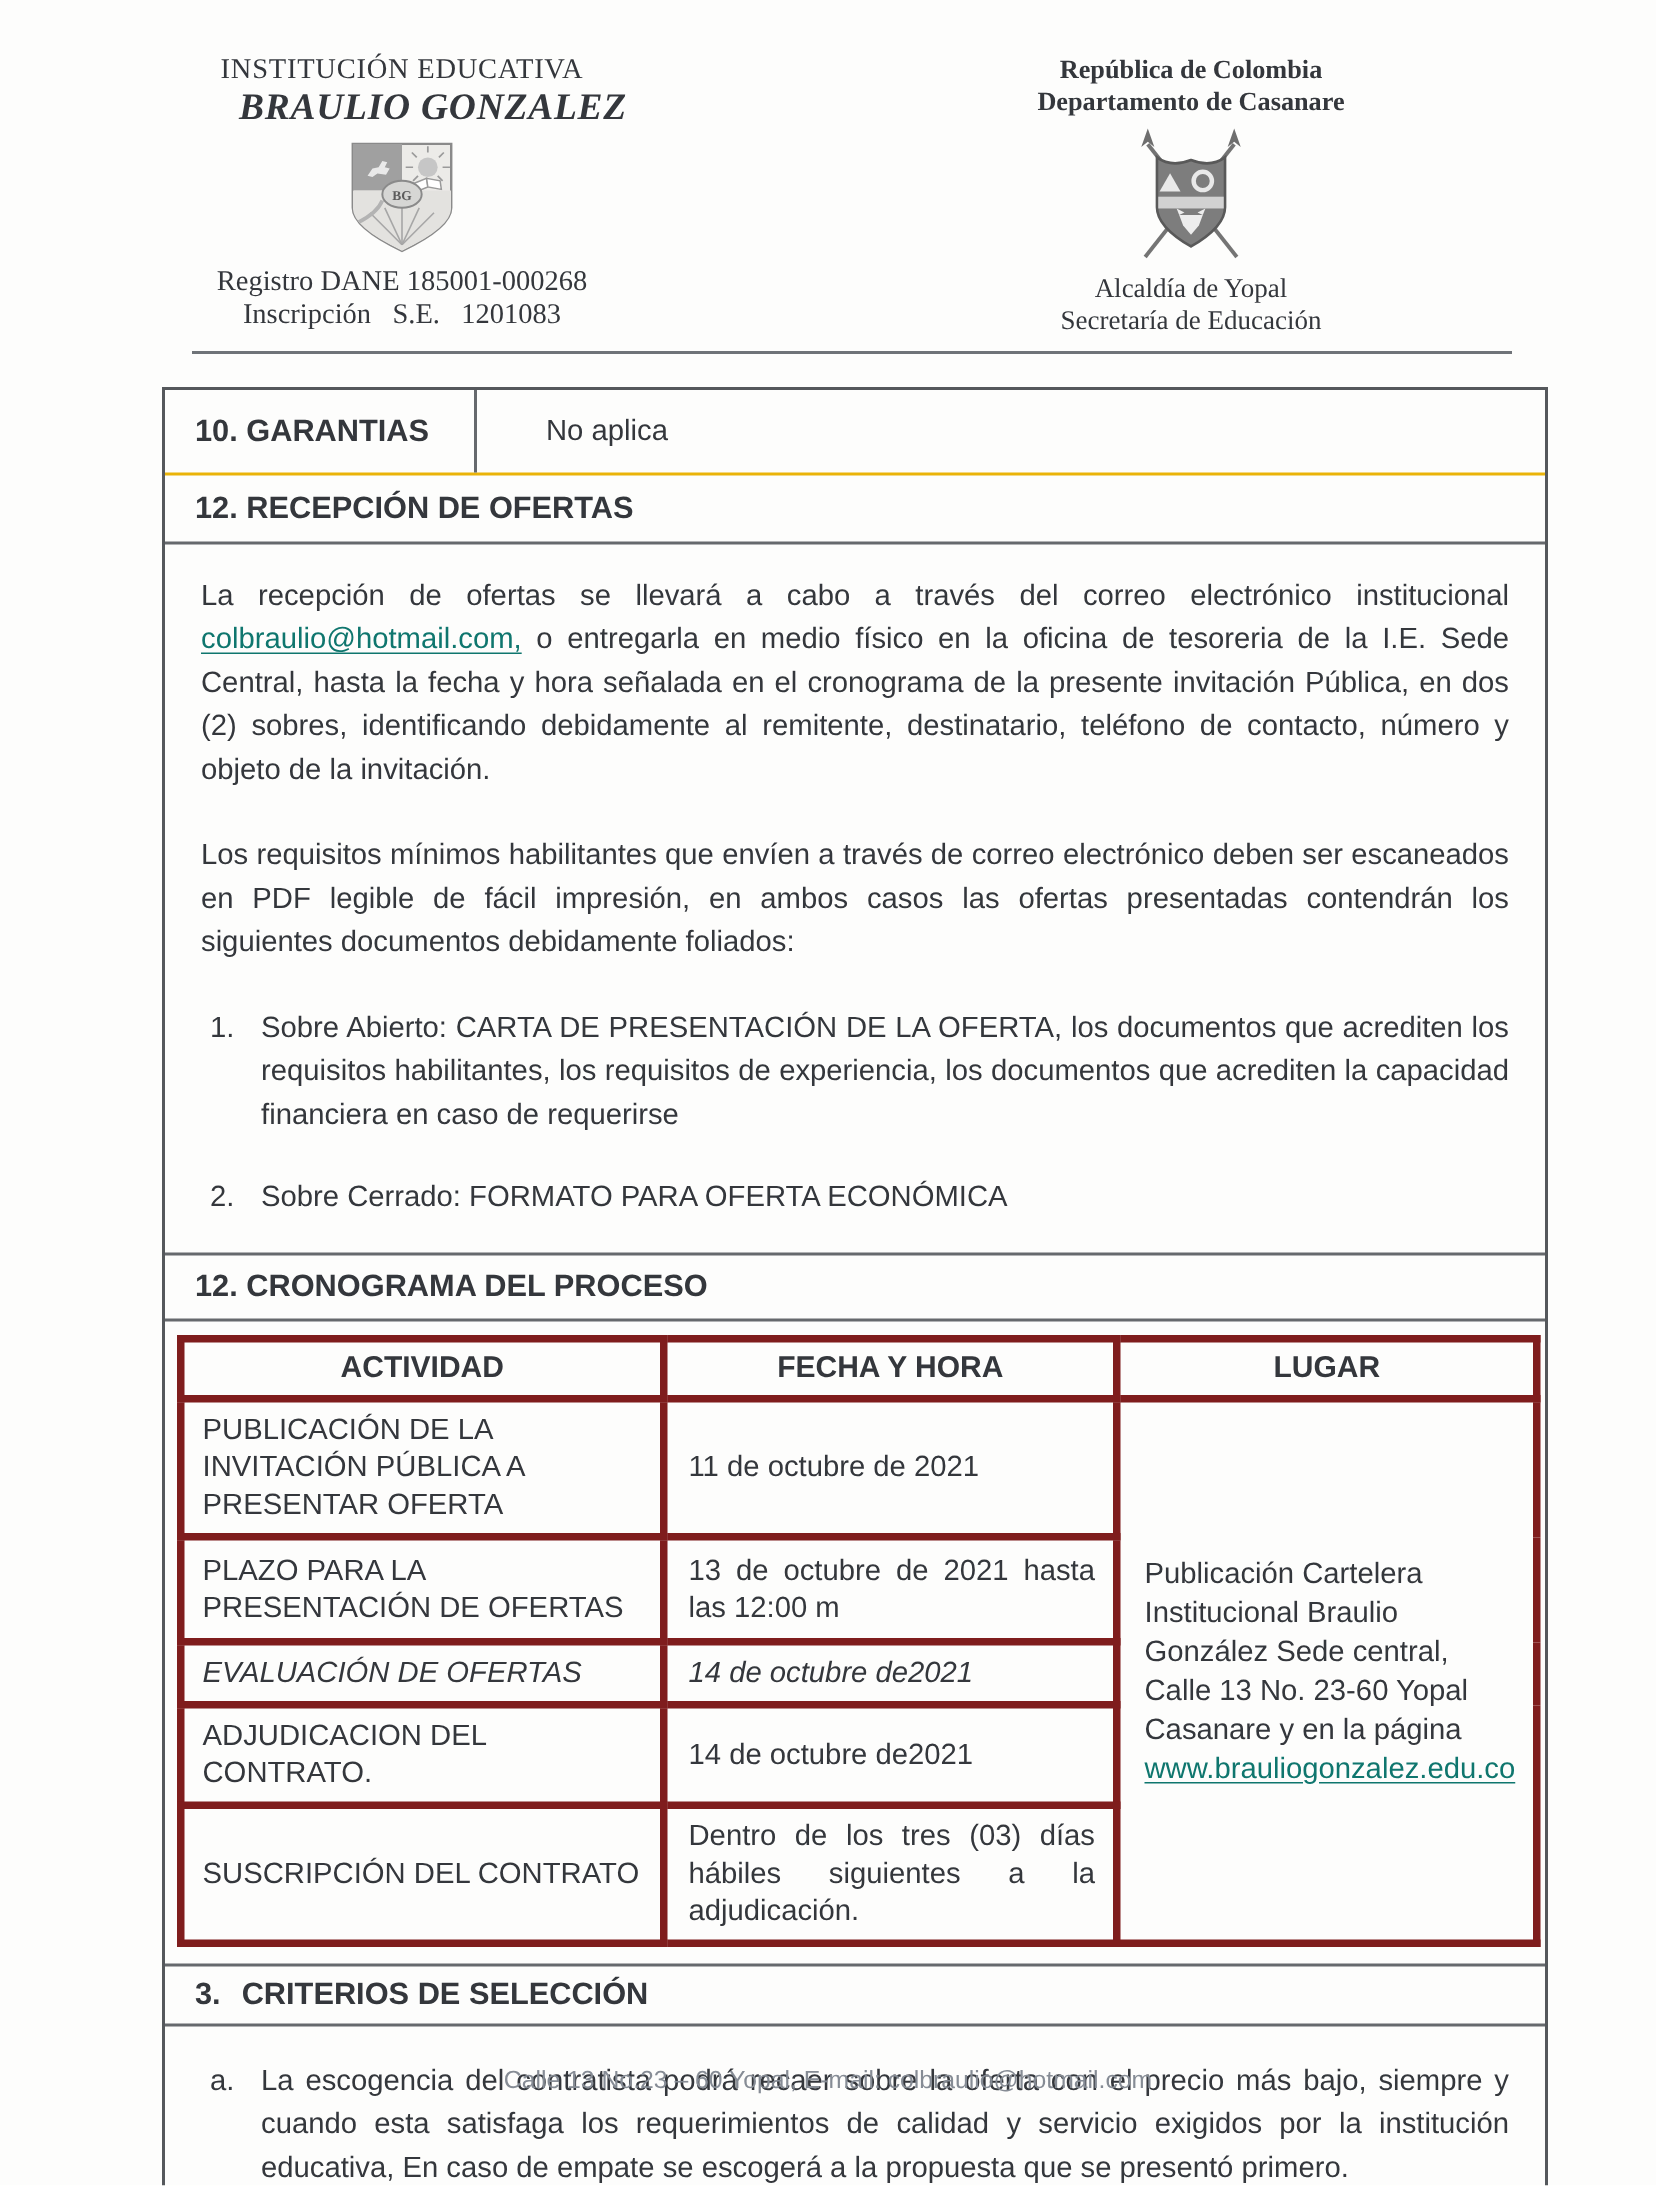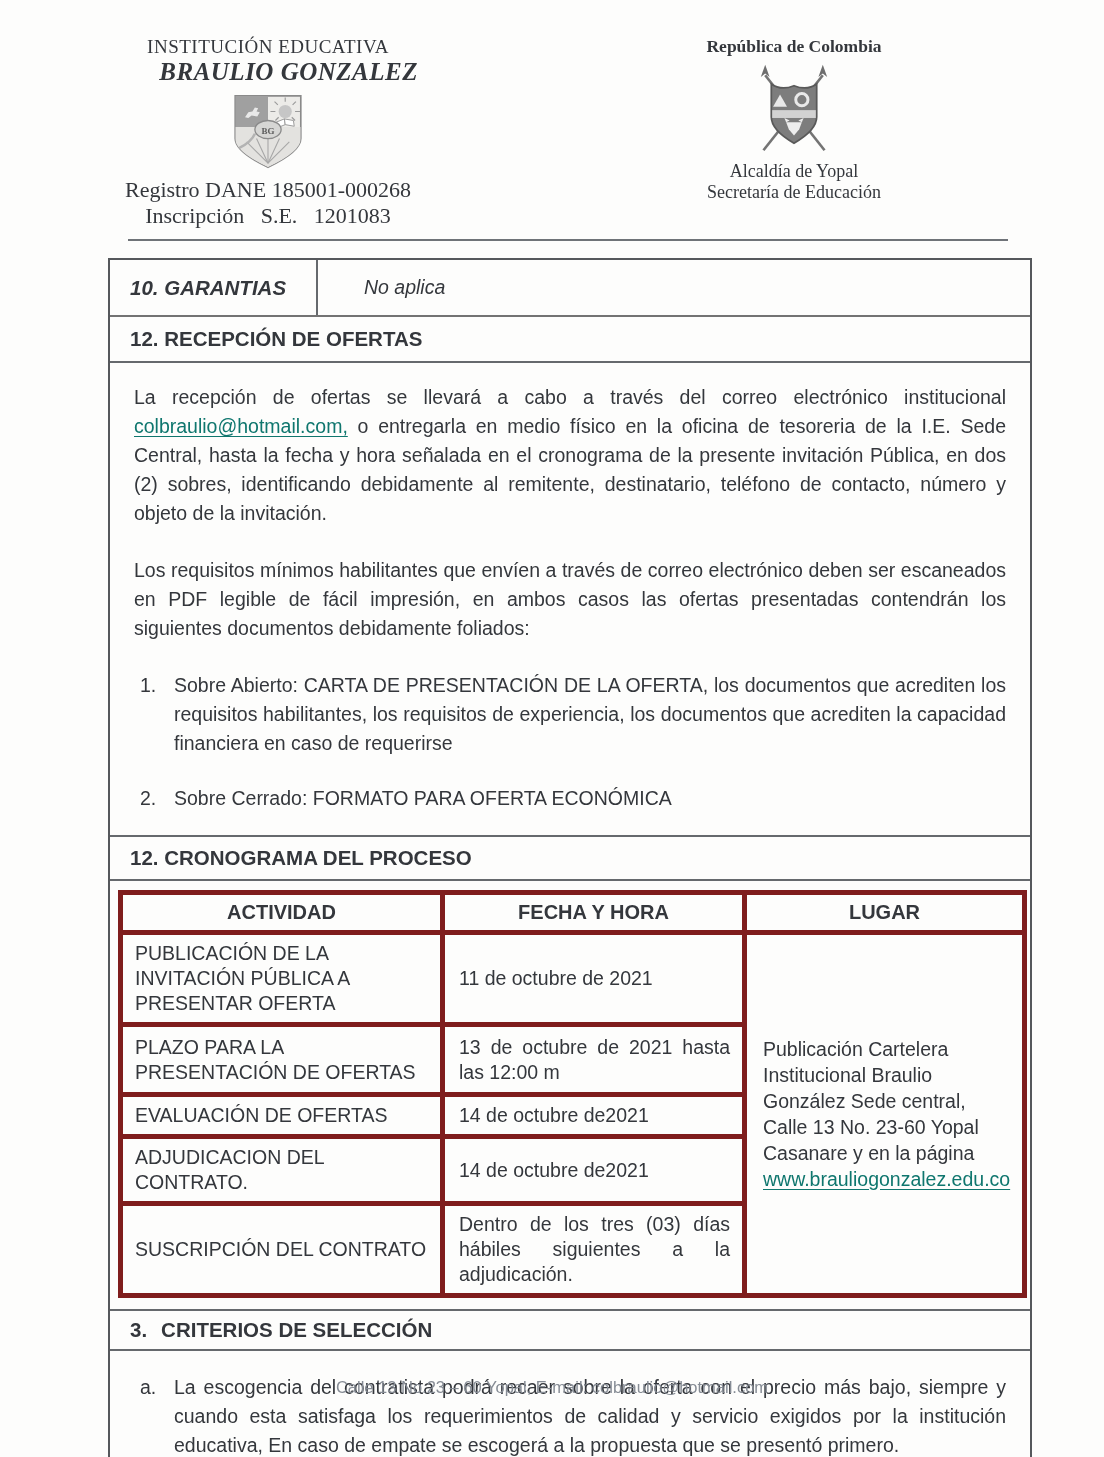--- a/index.html
+++ b/index.html
@@ -12,31 +12,31 @@
     color:#34373c;
     overflow:hidden;
   }
   
   .header { display:flex; padding:36px 150px 0 118px; justify-content:space-between; }
   .hdr-left  { width:300px; text-align:center; font-family:"Liberation Serif", serif; }
   .hdr-right { width:320px; text-align:center; font-family:"Liberation Serif", serif; }
   .hdr-left .l1 { font-size:19px; letter-spacing:.5px; }
   .hdr-left .l2 { font-size:25px; font-weight:bold; font-style:italic; letter-spacing:.5px;text-align:right; }
   .hdr-left .crest { margin:5px auto 4px; width:92px; height:82px; }
-  .hdr-left .l3, .hdr-left .l4 { font-size:22px; white-space:pre-wrap; }
+  .hdr-left .l3, .hdr-left .l4 { font-size:19px; white-space:pre-wrap; }
   .hdr-right .r1, .hdr-right .r2 { font-size:17.5px; font-weight:bold; }
   .hdr-right .crest { margin:6px auto 2px; width:104px; height:96px; }
   .hdr-right .r3, .hdr-right .r4 { font-size:18px; }
   .top-rule { margin:10px 96px 0 128px; border-top:2px solid #6f7378; height:0; }
   
   .doc-table {
     position:absolute; left:108px; top:258px; width:924px;
     border:2px solid #55585c; background:#fdfdfc;
   }
-  .row-split { display:flex; min-height:57px; border-bottom:2px solid #737373;font-style:italic; }
+  .row-split { display:flex; min-height:57px; border-bottom:2px solid #eab308; }
   .cell-label {
     width:208px; border-right:2px solid #66696d;
     display:flex; align-items:center; padding-left:20px;
     font-weight:bold; font-size:20.5px;
   }
   .cell-value { flex:1; display:flex; align-items:center; padding-left:46px; font-size:19.5px; }
   .row-title {
     min-height:46px; display:flex; align-items:center;
     padding-left:20px; font-weight:bold; font-size:20.5px;
     border-bottom:2px solid #66696d;
@@ -56,21 +56,21 @@
   table.crono { width:100%; border-collapse:collapse; table-layout:fixed; }
   table.crono th, table.crono td {
     border:5px solid #7f1d1d; font-size:19.5px; vertical-align:middle;
   }
   table.crono th { height:40px; font-weight:bold; font-size:20px; text-align:center; }
   col.c1 { width:322px; } col.c2 { width:302px; } col.c3 { width:280px; }
   td.act { padding:6px 10px 6px 12px; line-height:25px; }
   td.fec { padding:6px 12px 6px 14px; line-height:25px; }
   td.fec.just { text-align:justify; }
   td.lug { padding:8px 10px 8px 16px; line-height:26px; vertical-align:middle; }
-  tr.r1 td { height:72px; } tr.r2 td { height:70px; } tr.r3 td { height:40px; }
+  tr.r1 td { height:72px; } tr.r2 td { height:70px; } tr.r3 td { height:40px;font-style:italic; }
   tr.r4 td { height:60px; } tr.r5 td { height:71px; }
   
   .row-title .gap { display:inline-block; width:14px; }
   .row-body.last { padding:22px 24px 34px 24px; }
   .alpha-item { display:flex; }
   .alpha-item .n { width:40px; flex:0 0 40px; padding-left:6px; }
   .alpha-item .t { flex:1; text-align:justify; }
   
   .footer {
     position:absolute; left:0; top:1378px; width:100%;
@@ -123,20 +123,21 @@
           <ellipse cx="50" cy="47" rx="16" ry="11" fill="#d6d6d4" stroke="#8a8a8a" stroke-width="1.6"></ellipse>
           <text x="50" y="52" text-anchor="middle" font-size="11" font-weight="bold" fill="#5c5c5c">BG</text>
         </svg>
       </div>
       <div class="l3">Registro DANE 185001-000268</div>
       <div class="l4">Inscripción   S.E.   1201083</div>
     </div>
 
     <div class="hdr-right">
       <div class="r1">República de Colombia</div>
+      <div class="r2">Departamento de Casanare</div>
       <div class="crest">
         <svg viewBox="0 0 110 110" width="104" height="96">
           <g stroke="#747474" stroke-width="3">
             <line x1="22" y1="14" x2="90" y2="100"></line>
             <line x1="88" y1="14" x2="20" y2="100"></line>
           </g>
           <polygon points="17,16 22,2 27,16 22,12" fill="#6e6e6e"></polygon>
           <polygon points="83,16 88,2 93,16 88,12" fill="#6e6e6e"></polygon>
           <path d="M29,24 Q40,32 55,26 Q70,32 81,24 L81,62 Q81,77 55,92 Q29,77 29,62 Z" fill="#7d7d7d" stroke="#595959" stroke-width="2"></path>
           <polygon points="39,36 47,50 31,50" fill="#e9e9e9"></polygon>

